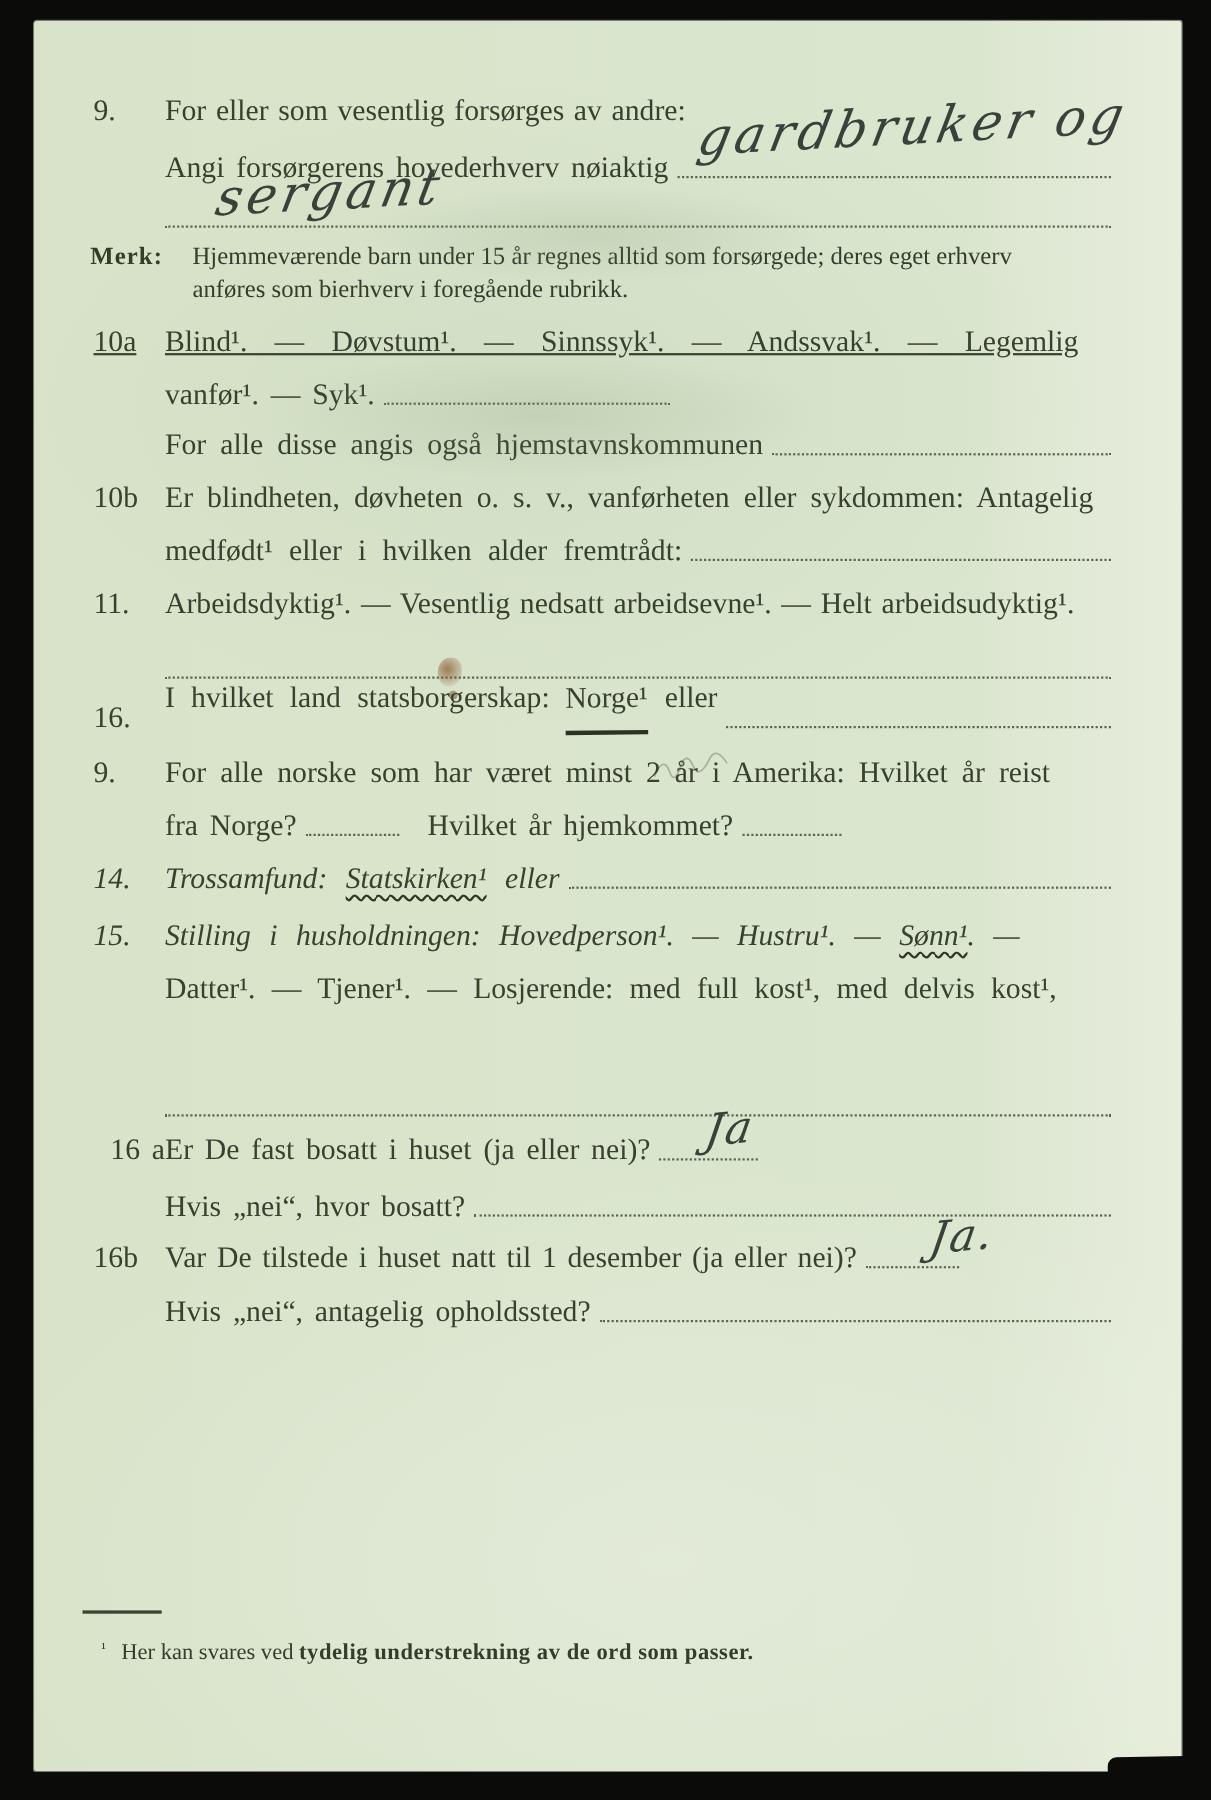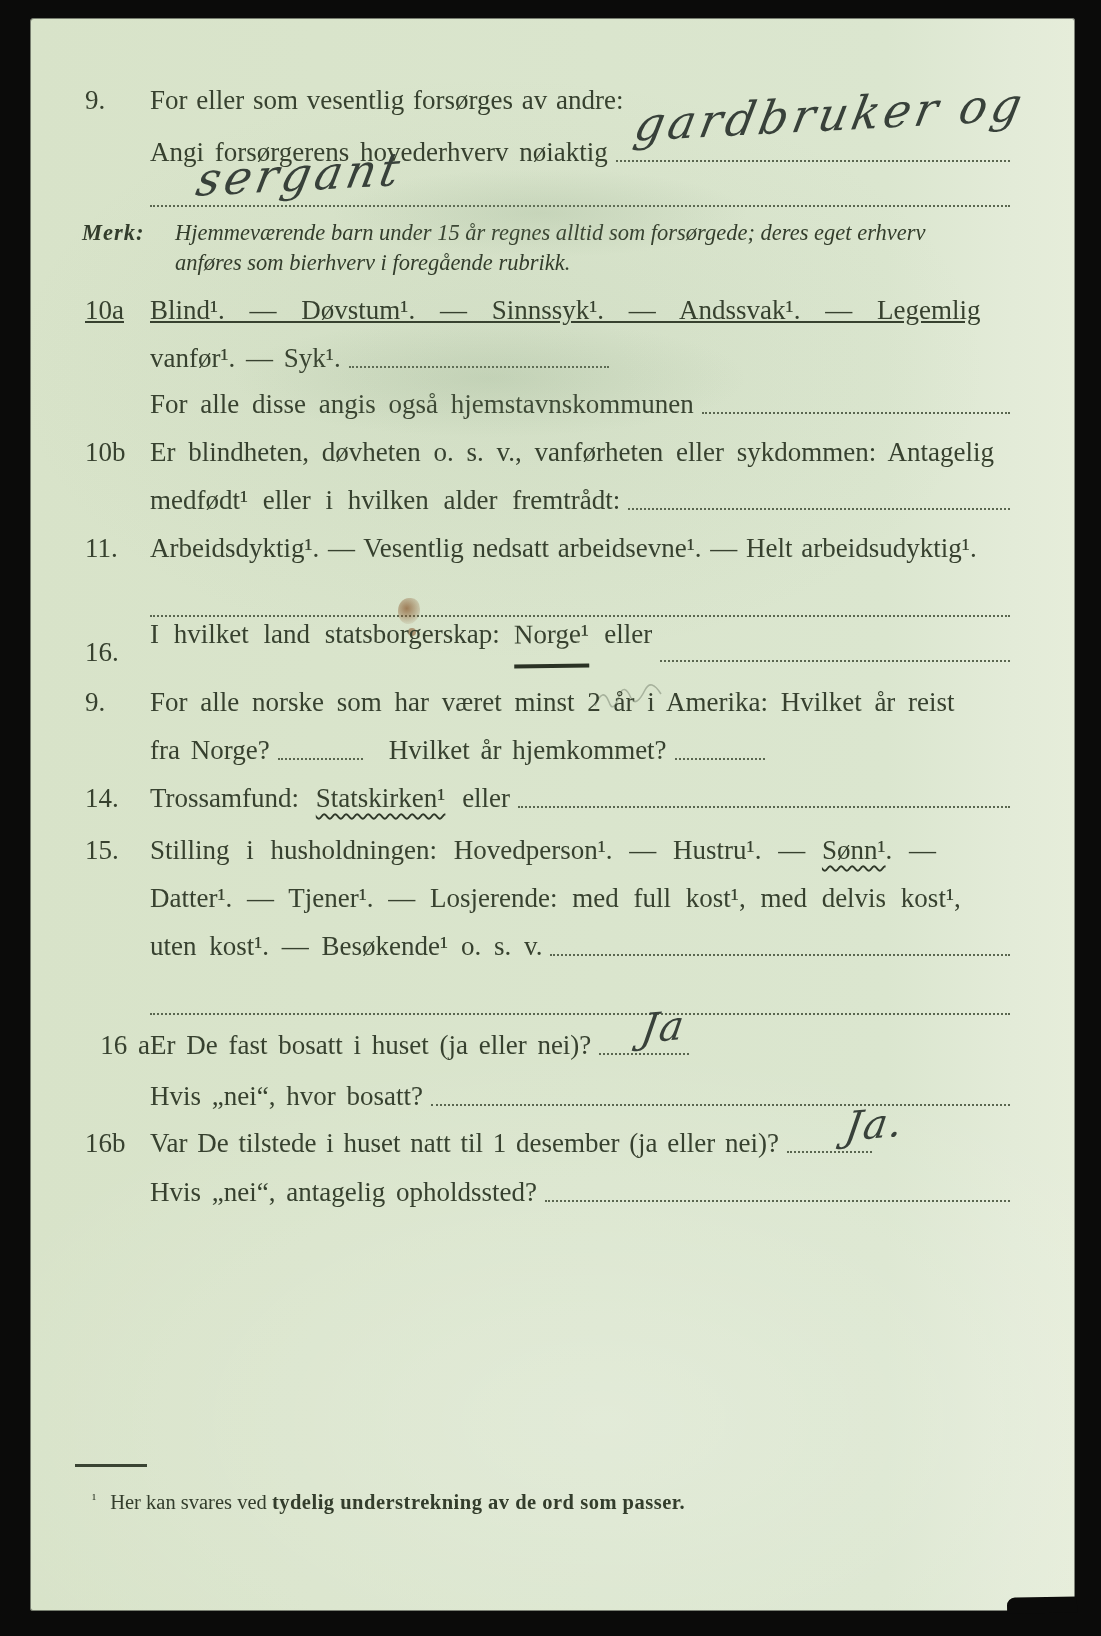--- a/index.html
+++ b/index.html
@@ -29,23 +29,23 @@
   }
   .row .num{flex:none;width:65px;}
   .row.ind{left:120px;}
   .txt{white-space:nowrap;}
   .dots{border-bottom:2px dotted #5a6650;margin:0 0 6px 8px;flex:1;min-width:20px;}
   .dots.fix{flex:none;}
   .d260{width:260px;}.d90{width:90px;}.d85{width:85px;}
   .sp{flex:1;border:none;}
   .gap{margin-left:26px;}
   .ws2{word-spacing:2px;}.ws3{word-spacing:3px;}.ws4{word-spacing:4px;text-align:right;}
-  .ws6{word-spacing:6px;}.ws8{word-spacing:8px;}.ws10{word-spacing:10px;}
+  .ws6{word-spacing:6px;}.ws8{word-spacing:8px;}.ws10{word-spacing:10px;font-style:italic;}
   .ws18{word-spacing:18px;text-decoration:underline;}
-  .merk{font-size:22.5px;height:32px;color:#333d2c;font-style:italic;}
+  .merk{font-size:22.5px;height:32px;color:#333d2c;}
   .merk .mlabel{flex:none;width:93px;font-weight:bold;letter-spacing:1px;}
   .u-straight{
     display:inline-block;border-bottom:4px solid #2a3224;
     padding-bottom:14px;transform:rotate(-0.6deg);
   }
   .u-wavy{
     text-decoration:underline;text-decoration-style:wavy;
     text-decoration-color:#2f3829;text-decoration-thickness:2px;
     text-underline-offset:6px;
   }
@@ -163,24 +163,20 @@
     <span class="dots"></span>
   </div>
 
   <div class="row ws10" style="top:808px">
     <span class="num">15.</span>
     <span class="txt"><span>Stilling i husholdningen: Hovedperson¹. — Hustru¹. —</span> <span class="u-wavy">Sønn¹</span><span>. —</span></span>
   </div>
   <div class="row ind ws8" style="top:856px">
     <span class="txt">Datter¹. — Tjener¹. — Losjerende: med full kost¹, med delvis kost¹,</span>
   </div>
-  <div class="row ind ws6" style="top:904px">
-    <span class="txt">uten kost¹. — Besøkende¹ o. s. v.</span>
-    <span class="dots"></span>
-  </div>
   <div class="row ind" style="top:963px">
     <span class="dots" style="margin-left:0"></span>
   </div>
 
   <div class="row ws4" style="top:1003px">
     <span class="num">16 a</span>
     <span class="txt">Er De fast bosatt i huset (ja eller nei)?</span>
     <span class="dots fix d90"></span>
     <span class="sp"></span>
   </div>

